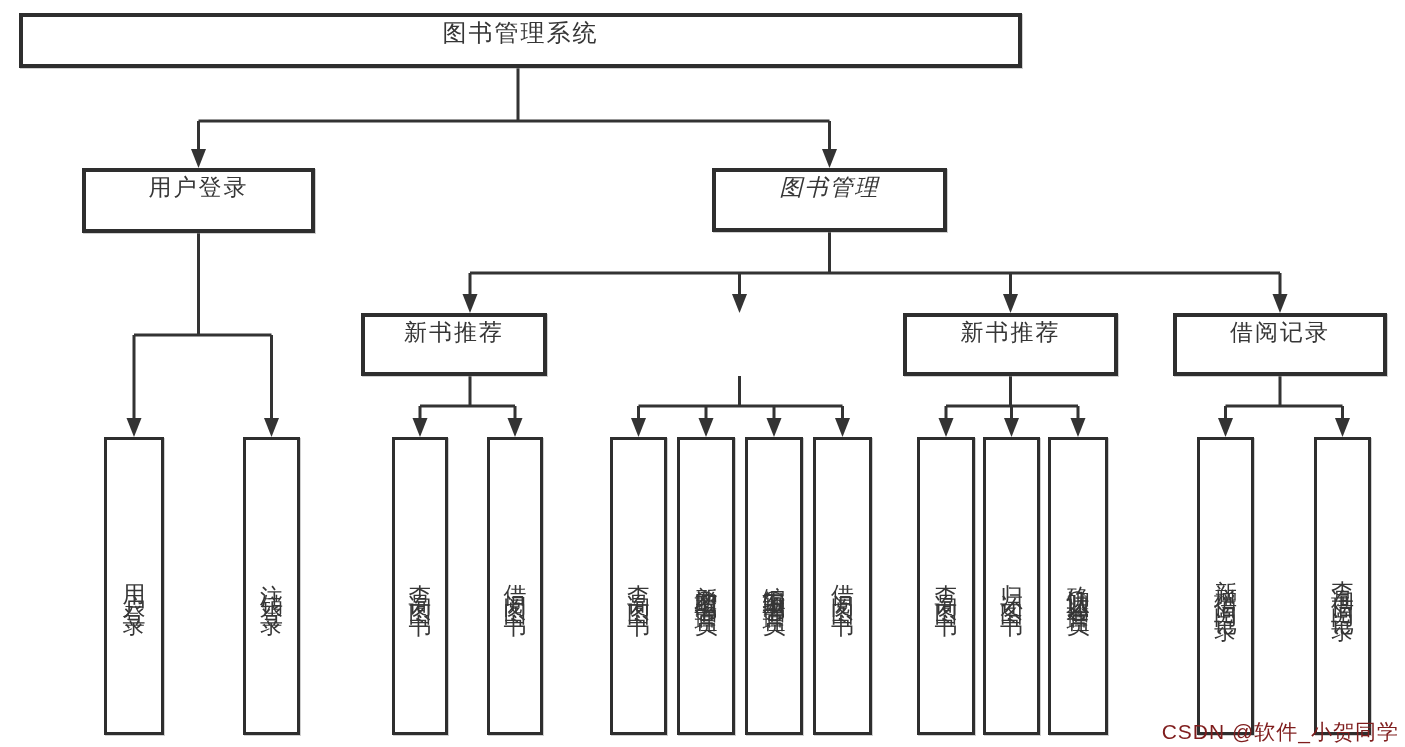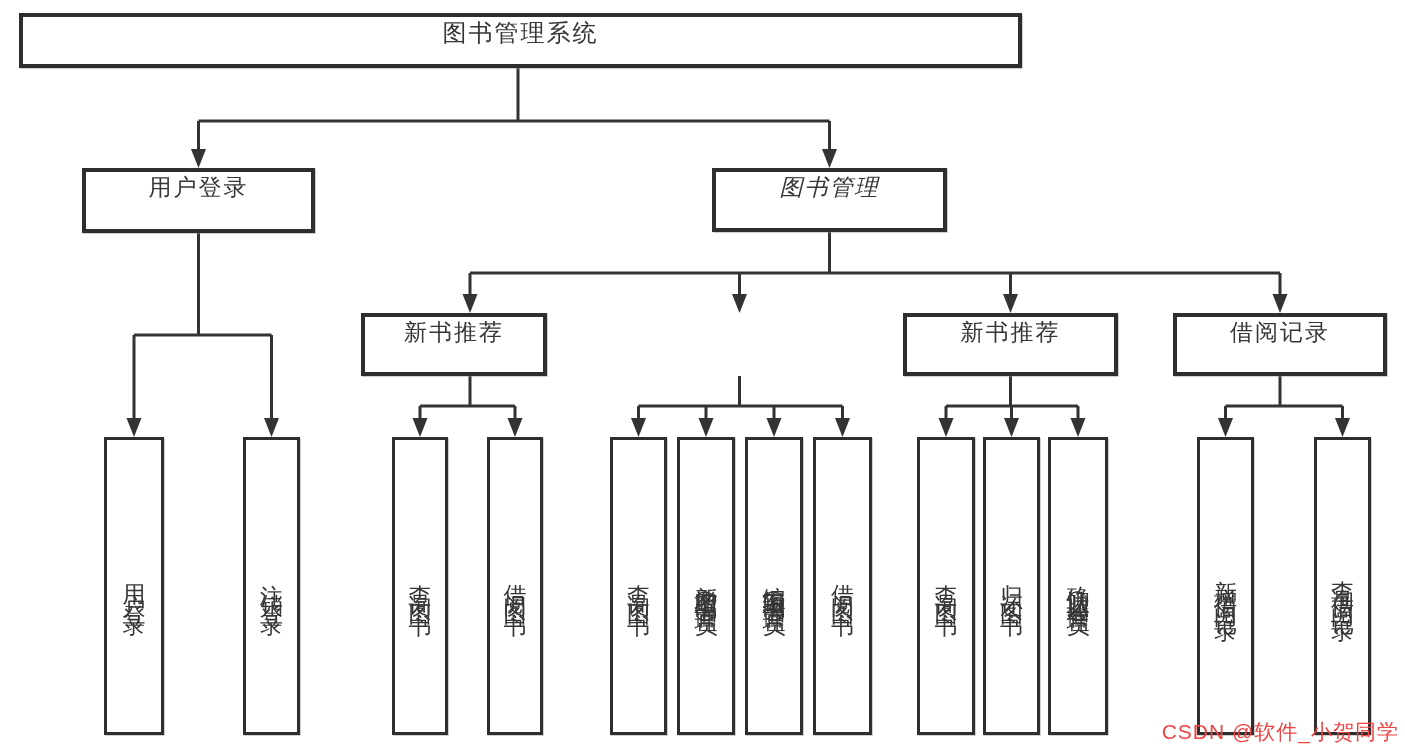--- a/index.html
+++ b/index.html
@@ -59,21 +59,21 @@
     line-height: 1;
     white-space: nowrap;
   }
   .leaf.long .vtext { letter-spacing: 4px; }
   .leaf.mid  .vtext { letter-spacing: 8px; }
   #watermark {
     position: absolute;
     right: 6px;
     bottom: 1px;
     font-size: 21px;
-    color: #ef4444;
+    color: #7f1d1d;
     letter-spacing: 1px;
     white-space: nowrap;
     z-index: 5;
   }
 </style>
 </head>
 <body>
 
 <div id="stage">
 

